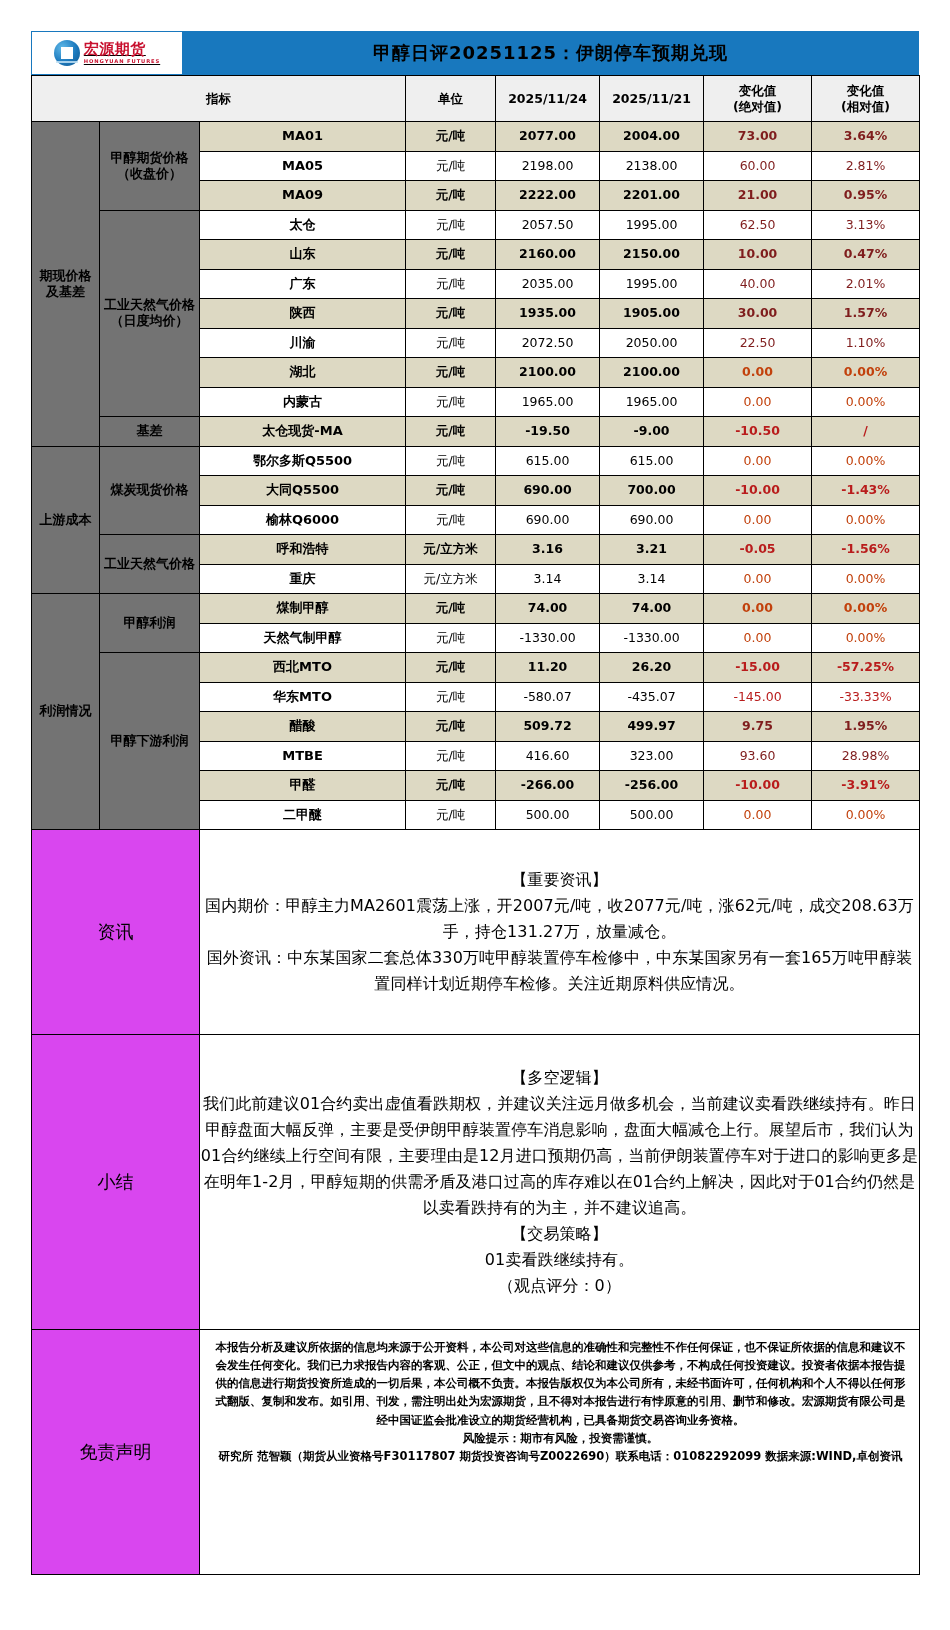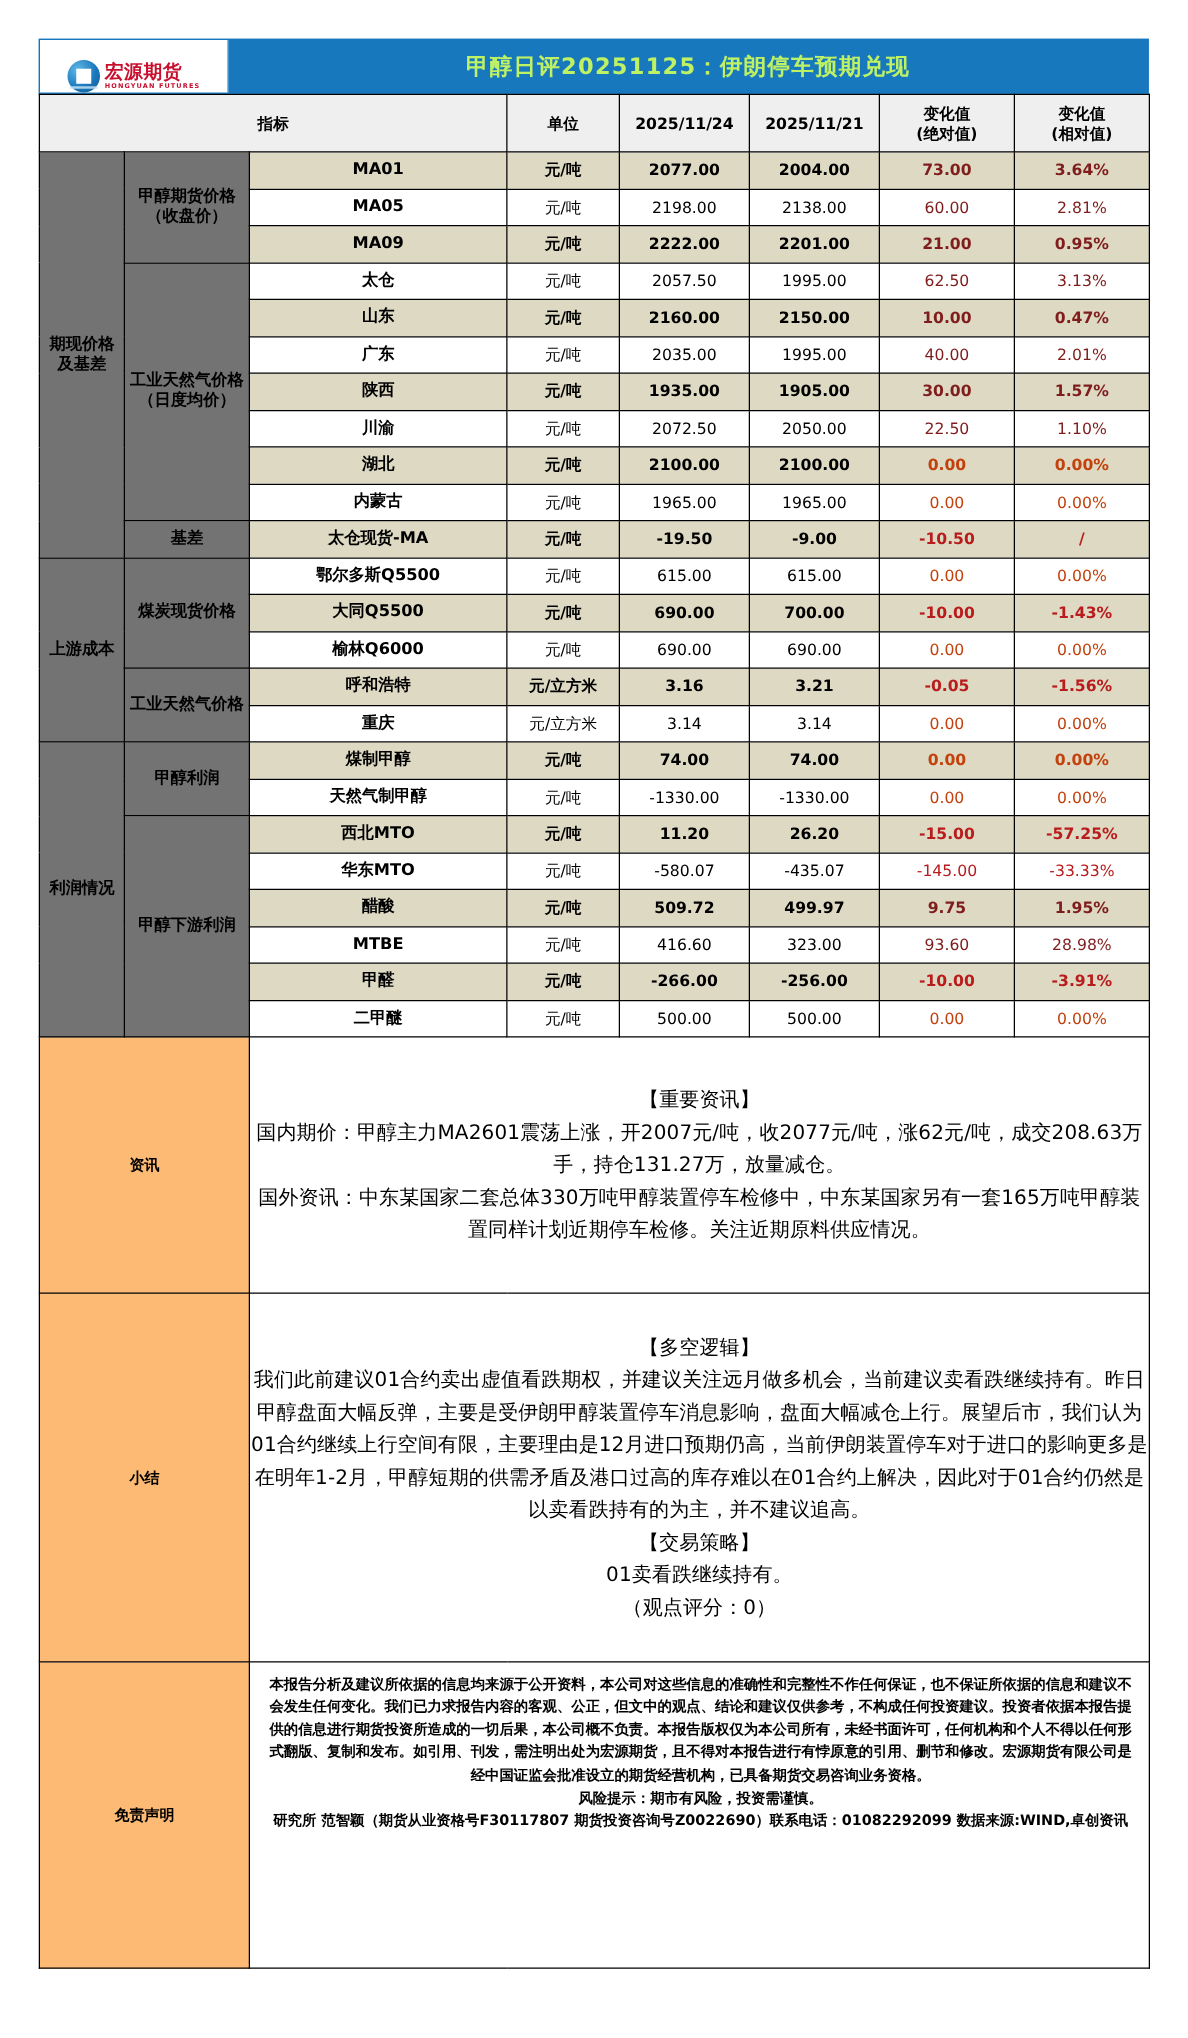--- a/index.html
+++ b/index.html
@@ -17,23 +17,24 @@
   
   .titlebar{
     display:flex;align-items:stretch;
     background:#1878BE;
     height:44px;
     border:1px solid #1878BE;
     box-sizing:border-box;
   }
   .logo-box{
     width:150px;background:#ffffff;
-    display:flex;align-items:flex-end;justify-content:center;
+    display:flex;align-items:center;justify-content:center;
     flex:none;
     border-right:1px solid #1878BE;
+    text-decoration:underline;
   }
   .logo-inner{display:flex;align-items:center;gap:4px;padding:0 3px;}
   .logo-mark{position:relative;width:26px;height:26px;flex:none;}
   .logo-mark .disc{
     position:absolute;inset:0;border-radius:50%;
     background:radial-gradient(circle at 32% 30%, #5fb8e8 0%, #1c79bd 55%, #12578c 100%);
   }
   .logo-mark .sq{
     position:absolute;left:7px;top:7px;width:12px;height:12px;background:#fff;
   }
@@ -43,21 +44,21 @@
   .logo-text{line-height:1;}
   .logo-cn{
     font-size:15px;font-weight:bold;color:#C8102E;letter-spacing:.5px;
     font-family:"DejaVu Sans","Liberation Sans",sans-serif;
   }
   .logo-en{
     font-size:5.2px;font-weight:bold;color:#C8102E;letter-spacing:.9px;margin-top:2px;
   }
   .title-text{
     flex:1;display:flex;align-items:center;justify-content:center;
-    color:#bef264;font-size:18px;font-weight:bold;letter-spacing:1px;
+    color:#000000;font-size:18px;font-weight:bold;letter-spacing:1px;
   }
 
   
   table.grid{
     border-collapse:collapse;width:888px;table-layout:fixed;
     font-size:12.5px;
   }
   table.grid td,table.grid th{
     border:1px solid #000;
     padding:0;
@@ -89,21 +90,21 @@
   td.item{font-size:13px;}
   .shade{background:#DDD9C3;}
   .shade td.item,.shade td.cell{font-weight:bold;}
   .plain{background:#FFFFFF;}
   .up{color:#7f1d1d;}
   .dn{color:#b91c1c;}
   .neutral{color:#c2410c;}
 
   
   td.blocklabel{
-    background:#fdba74;font-weight:bold;font-size:12px;
+    background:#d946ef;font-weight:normal;font-size:18px;
   }
   td.blockbody{
     text-align:left;vertical-align:middle;
     padding:10px 12px 10px 14px;
     background:#fff;
   }
   .para{
     font-size:16px;line-height:1.62;letter-spacing:.1px;
   }
   .para.small{

